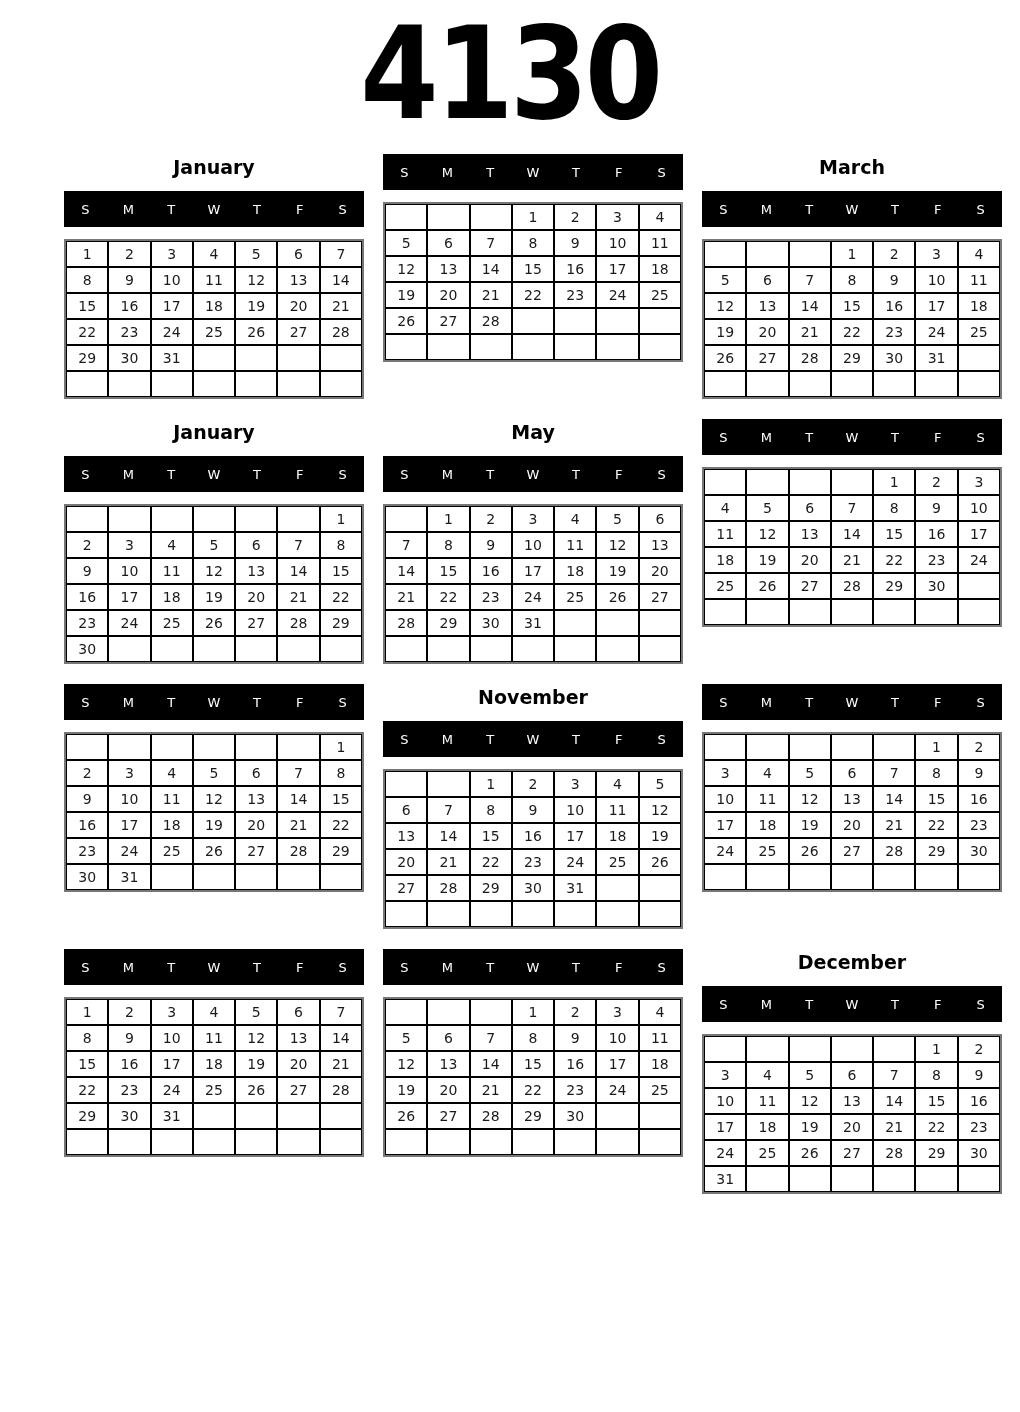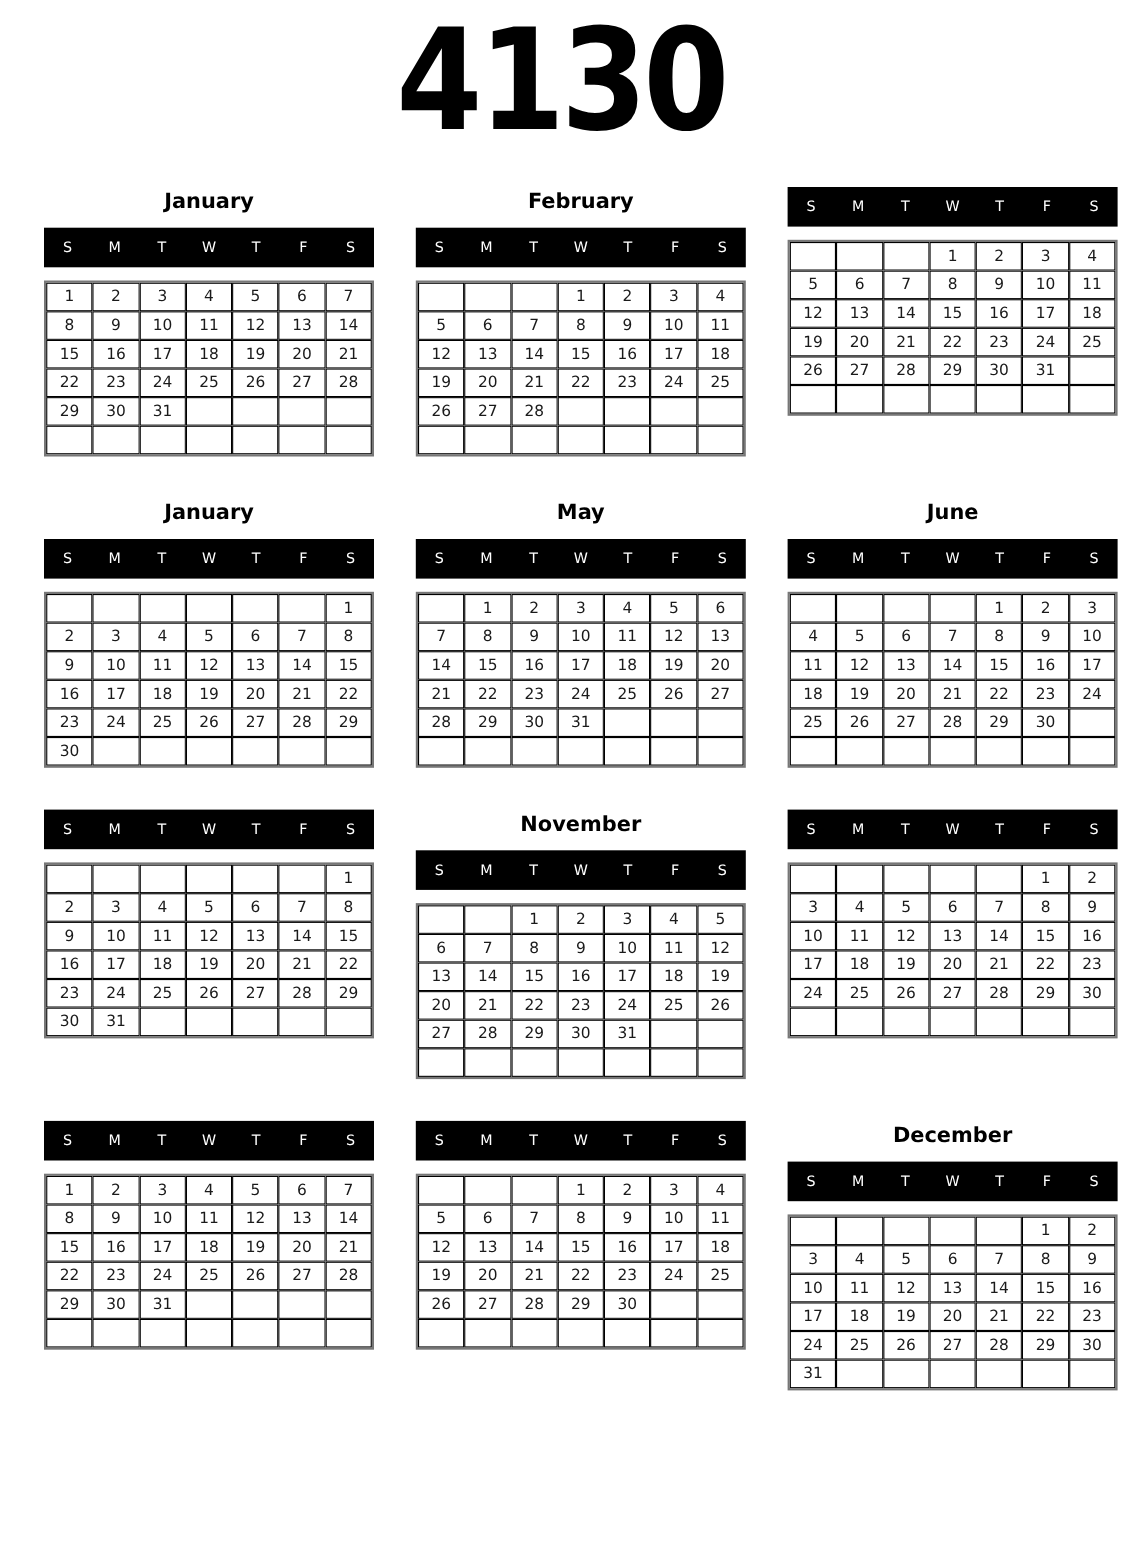--- a/index.html
+++ b/index.html
@@ -22,27 +22,26 @@
     font-size: 128px;
     font-weight: bold;
     line-height: 148px;
     height: 148px;
     letter-spacing: -4px;
     transform: scaleX(0.88);
     transform-origin: center top;
     color: #000000;
   }
   .months-grid {
-    margin-top: 22px;
-    padding: 0 40px;
+    margin-top: 6px;
+    padding: 0 64px;
     display: grid;
     grid-template-columns: repeat(3, 300px);
     column-gap: 19px;
     row-gap: 20px;
-    gap: 38px;
   }
   .month { width: 300px; }
   .month-title {
     text-align: center;
     font-size: 19px;
     font-weight: bold;
     line-height: 26px;
     margin-bottom: 11px;
     color: #000000;
   }
@@ -133,77 +132,77 @@
           <div class="cell"></div>
           <div class="cell"></div>
           <div class="cell"></div>
           <div class="cell"></div>
           <div class="cell"></div>
           <div class="cell"></div>
         </div>
   </div>
 
   <div class="month">
-    <div class="month-title">February</div>
-    <div class="weekday-header">
-          <span class="wd">S</span>
-          <span class="wd">M</span>
-          <span class="wd">T</span>
-          <span class="wd">W</span>
-          <span class="wd">T</span>
-          <span class="wd">F</span>
-          <span class="wd">S</span>
-        </div>
-    <div class="date-grid">
-          <div class="cell"></div>
-          <div class="cell"></div>
-          <div class="cell"></div>
-          <div class="cell">1</div>
-          <div class="cell">2</div>
-          <div class="cell">3</div>
-          <div class="cell">4</div>
-          <div class="cell">5</div>
-          <div class="cell">6</div>
-          <div class="cell">7</div>
-          <div class="cell">8</div>
-          <div class="cell">9</div>
-          <div class="cell">10</div>
-          <div class="cell">11</div>
-          <div class="cell">12</div>
-          <div class="cell">13</div>
-          <div class="cell">14</div>
-          <div class="cell">15</div>
-          <div class="cell">16</div>
-          <div class="cell">17</div>
-          <div class="cell">18</div>
-          <div class="cell">19</div>
-          <div class="cell">20</div>
-          <div class="cell">21</div>
-          <div class="cell">22</div>
-          <div class="cell">23</div>
-          <div class="cell">24</div>
-          <div class="cell">25</div>
-          <div class="cell">26</div>
-          <div class="cell">27</div>
-          <div class="cell">28</div>
-          <div class="cell"></div>
-          <div class="cell"></div>
-          <div class="cell"></div>
-          <div class="cell"></div>
-          <div class="cell"></div>
-          <div class="cell"></div>
-          <div class="cell"></div>
-          <div class="cell"></div>
-          <div class="cell"></div>
-          <div class="cell"></div>
-          <div class="cell"></div>
-        </div>
-  </div>
-
-  <div class="month">
+    <div class="weekday-header">
+          <span class="wd">S</span>
+          <span class="wd">M</span>
+          <span class="wd">T</span>
+          <span class="wd">W</span>
+          <span class="wd">T</span>
+          <span class="wd">F</span>
+          <span class="wd">S</span>
+        </div>
+    <div class="date-grid">
+          <div class="cell"></div>
+          <div class="cell"></div>
+          <div class="cell"></div>
+          <div class="cell">1</div>
+          <div class="cell">2</div>
+          <div class="cell">3</div>
+          <div class="cell">4</div>
+          <div class="cell">5</div>
+          <div class="cell">6</div>
+          <div class="cell">7</div>
+          <div class="cell">8</div>
+          <div class="cell">9</div>
+          <div class="cell">10</div>
+          <div class="cell">11</div>
+          <div class="cell">12</div>
+          <div class="cell">13</div>
+          <div class="cell">14</div>
+          <div class="cell">15</div>
+          <div class="cell">16</div>
+          <div class="cell">17</div>
+          <div class="cell">18</div>
+          <div class="cell">19</div>
+          <div class="cell">20</div>
+          <div class="cell">21</div>
+          <div class="cell">22</div>
+          <div class="cell">23</div>
+          <div class="cell">24</div>
+          <div class="cell">25</div>
+          <div class="cell">26</div>
+          <div class="cell">27</div>
+          <div class="cell">28</div>
+          <div class="cell"></div>
+          <div class="cell"></div>
+          <div class="cell"></div>
+          <div class="cell"></div>
+          <div class="cell"></div>
+          <div class="cell"></div>
+          <div class="cell"></div>
+          <div class="cell"></div>
+          <div class="cell"></div>
+          <div class="cell"></div>
+          <div class="cell"></div>
+        </div>
+  </div>
+
+  <div class="month">
+    <div class="month-title">March</div>
     <div class="weekday-header">
           <span class="wd">S</span>
           <span class="wd">M</span>
           <span class="wd">T</span>
           <span class="wd">W</span>
           <span class="wd">T</span>
           <span class="wd">F</span>
           <span class="wd">S</span>
         </div>
     <div class="date-grid">
@@ -360,21 +359,20 @@
           <div class="cell"></div>
           <div class="cell"></div>
           <div class="cell"></div>
           <div class="cell"></div>
           <div class="cell"></div>
           <div class="cell"></div>
         </div>
   </div>
 
   <div class="month">
-    <div class="month-title">June</div>
     <div class="weekday-header">
           <span class="wd">S</span>
           <span class="wd">M</span>
           <span class="wd">T</span>
           <span class="wd">W</span>
           <span class="wd">T</span>
           <span class="wd">F</span>
           <span class="wd">S</span>
         </div>
     <div class="date-grid">

